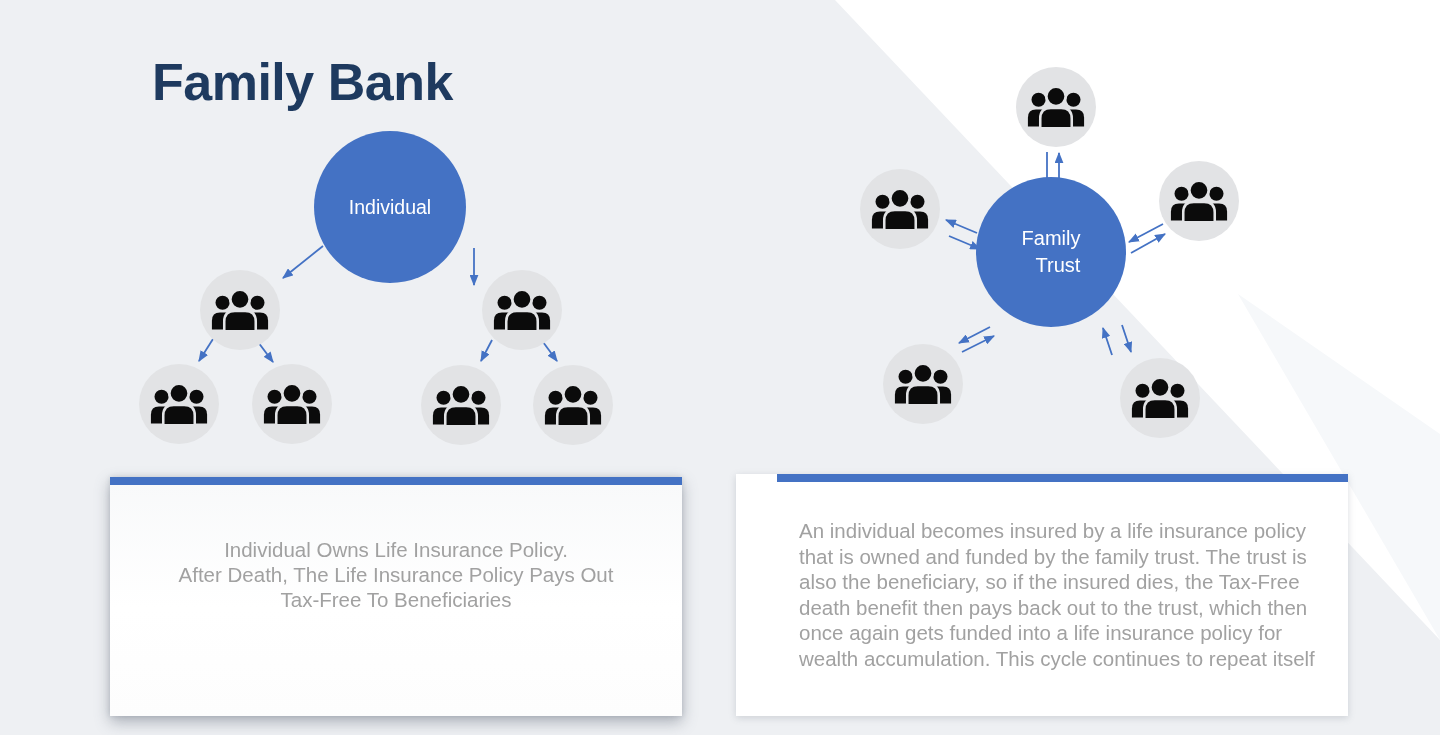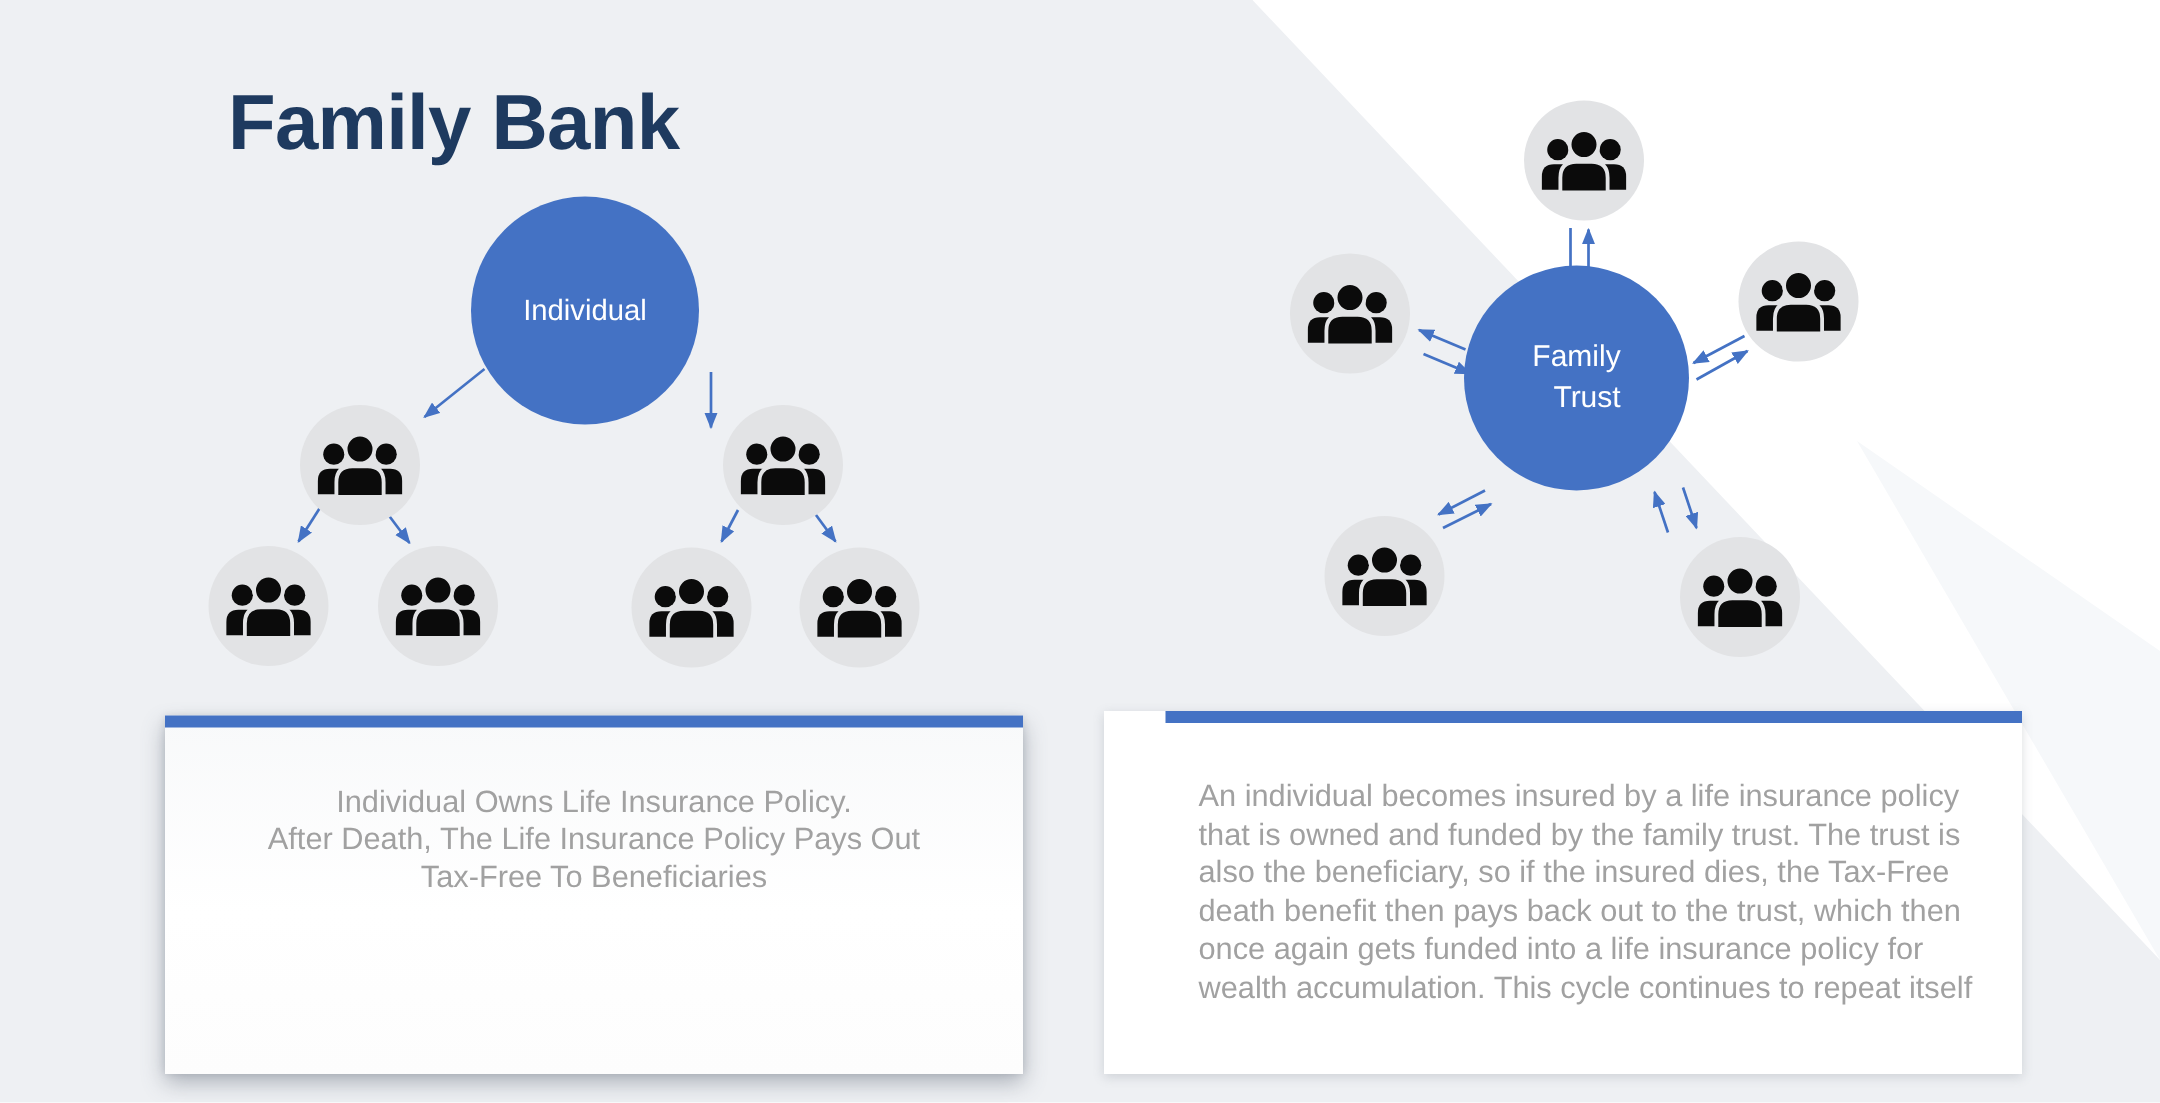--- a/index.html
+++ b/index.html
@@ -47,21 +47,21 @@
     background:linear-gradient(180deg,#F8F9FA 0%,#FFFFFF 55%,#FDFDFD 100%);
     box-shadow:0 6px 14px rgba(90,100,115,.45),0 0 5px rgba(90,100,115,.20);
   }
   .note-right{
     left:736px;top:474px;width:571px;height:242px;
     box-shadow:0 2px 7px rgba(90,100,115,.22);
     padding-left:41px;
   }
   .note p{margin:0;color:var(--caption_text,#A1A1A1);}
   .note-left p{
-    padding:37px 20px 0 20px;text-align:center;
+    padding:52px 20px 0 20px;text-align:center;
     font-size:20.5px;line-height:25px;white-space:pre-line;
   }
   .note-right p{
     padding:36px 16px 0 22px;text-align:left;
     font-size:20.5px;line-height:25.5px;
   }
   .defs-hidden{position:absolute;width:0;height:0;overflow:hidden;}
 </style>
 </head>
 <body>

